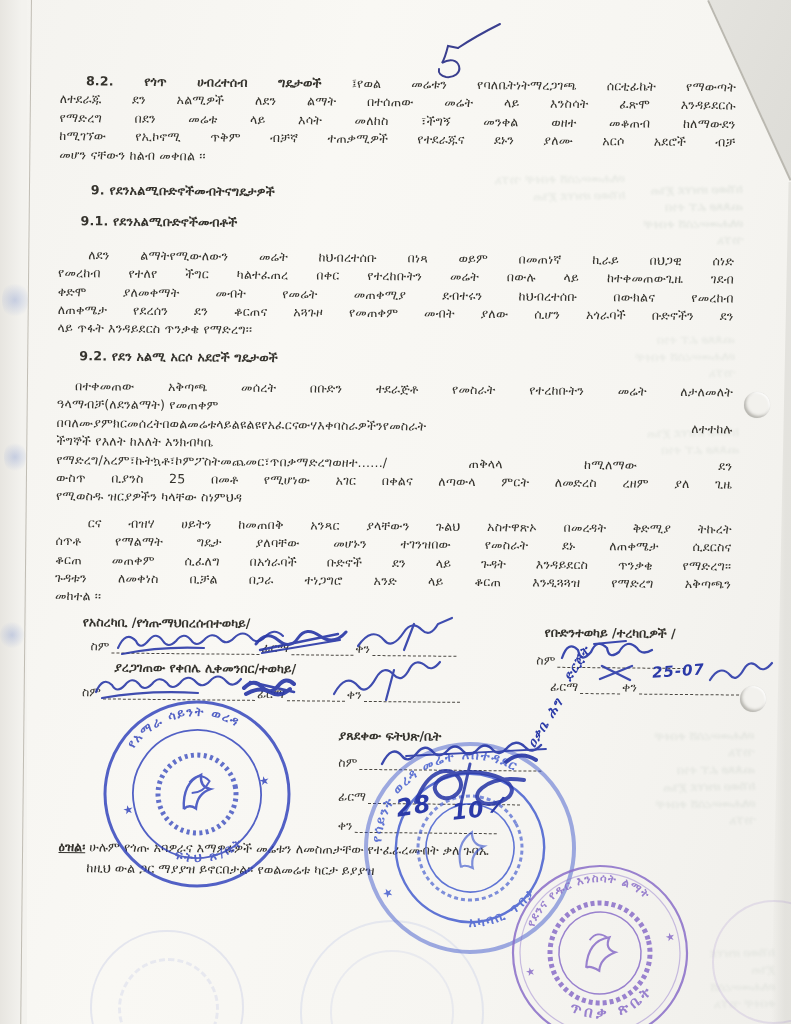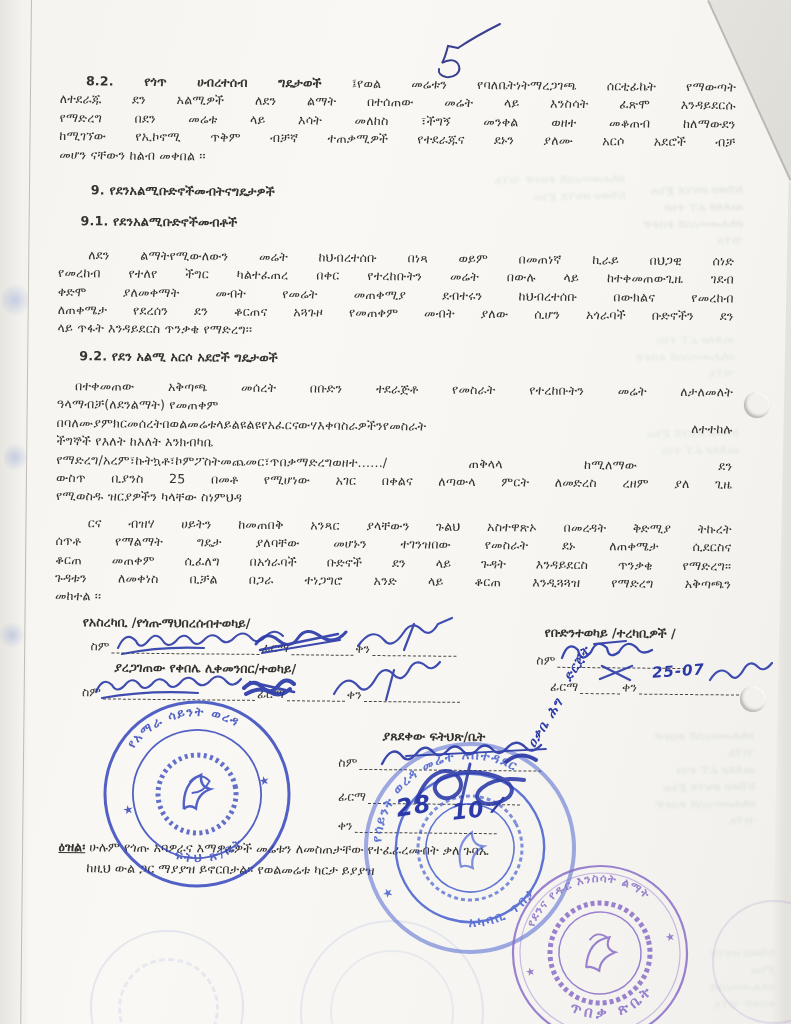--- a/index.html
+++ b/index.html
@@ -148,21 +148,21 @@
       <span>ስም</span>
         <span class="dash" style="width:128px;"></span>
     </div>
     <div class="abs sigrow" style="left:556px;top:674px;">
       <span>ፊርማ</span>
         <span class="dash" style="width:40px;"></span>
       <span>ቀን</span>
         <span class="dash" style="width:100px;"></span>
     </div>
 
-    <div class="abs lab" style="left:345px;top:725px;margin-left:44px;">ያጸደቀው ፍትህጽ/ቤት</div>
+    <div class="abs lab" style="left:345px;top:725px;">ያጸደቀው ፍትህጽ/ቤት</div>
     <div class="abs sigrow" style="left:345px;top:752px;">
       <span>ስም</span>
         <span class="dash" style="width:182px;"></span>
     </div>
     <div class="abs sigrow" style="left:345px;top:786px;">
       <span>ፊርማ</span>
         <span class="dash" style="width:152px;"></span>
     </div>
     <div class="abs sigrow" style="left:345px;top:815px;">
       <span>ቀን</span>

